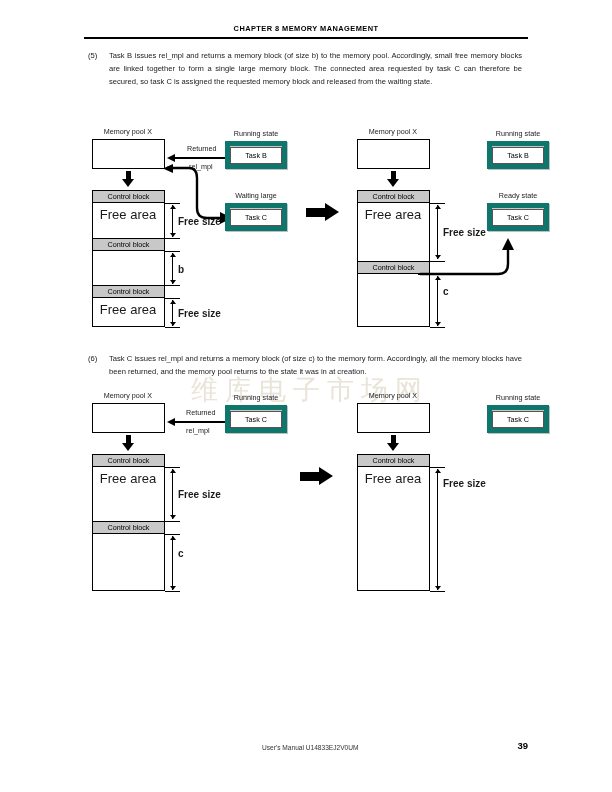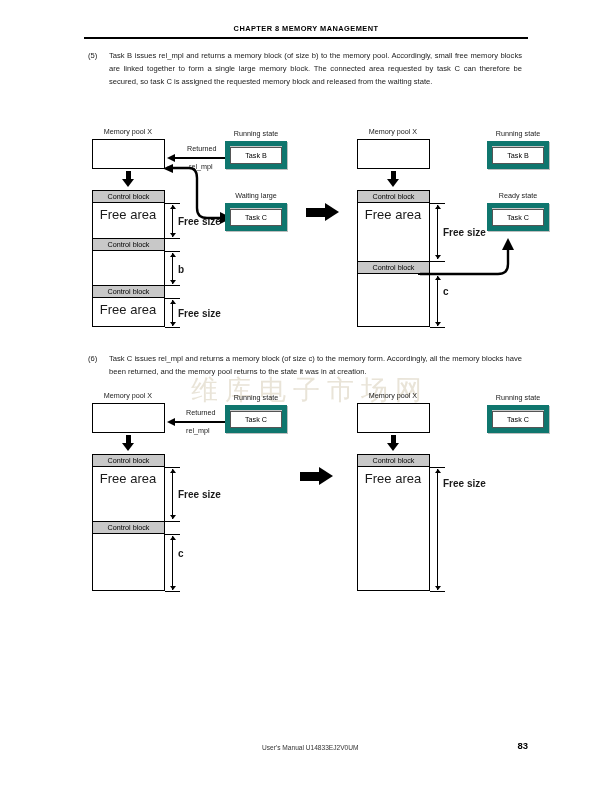--- a/index.html
+++ b/index.html
@@ -417,13 +417,13 @@
   <div class="dim" style="left:437px; top:469px; height:121px;"></div>
   <div class="dimLbl" style="left:443px; top:478px;">Free size</div>
 
   <div class="cap ctr" style="left:518px; top:393px;">Running state</div>
   <div class="taskbox" style="left:487px; top:405px; width:62px; height:28px;">
     <div class="taskinner">Task C</div>
   </div>
 </div>
 
 <div class="cap" style="left:262px; top:744px; font-size:6.6px; color:#333;">User's Manual  U14833EJ2V0UM</div>
-<div style="position:absolute; left:500px; top:740px; width:28px; text-align:right; font-size:9.5px; font-weight:bold; color:#000;">83</div>
+<div style="position:absolute; left:500px; top:740px; width:28px; text-align:right; font-size:9.5px; font-weight:bold; color:#000;">39</div>
 
 </body></html>

